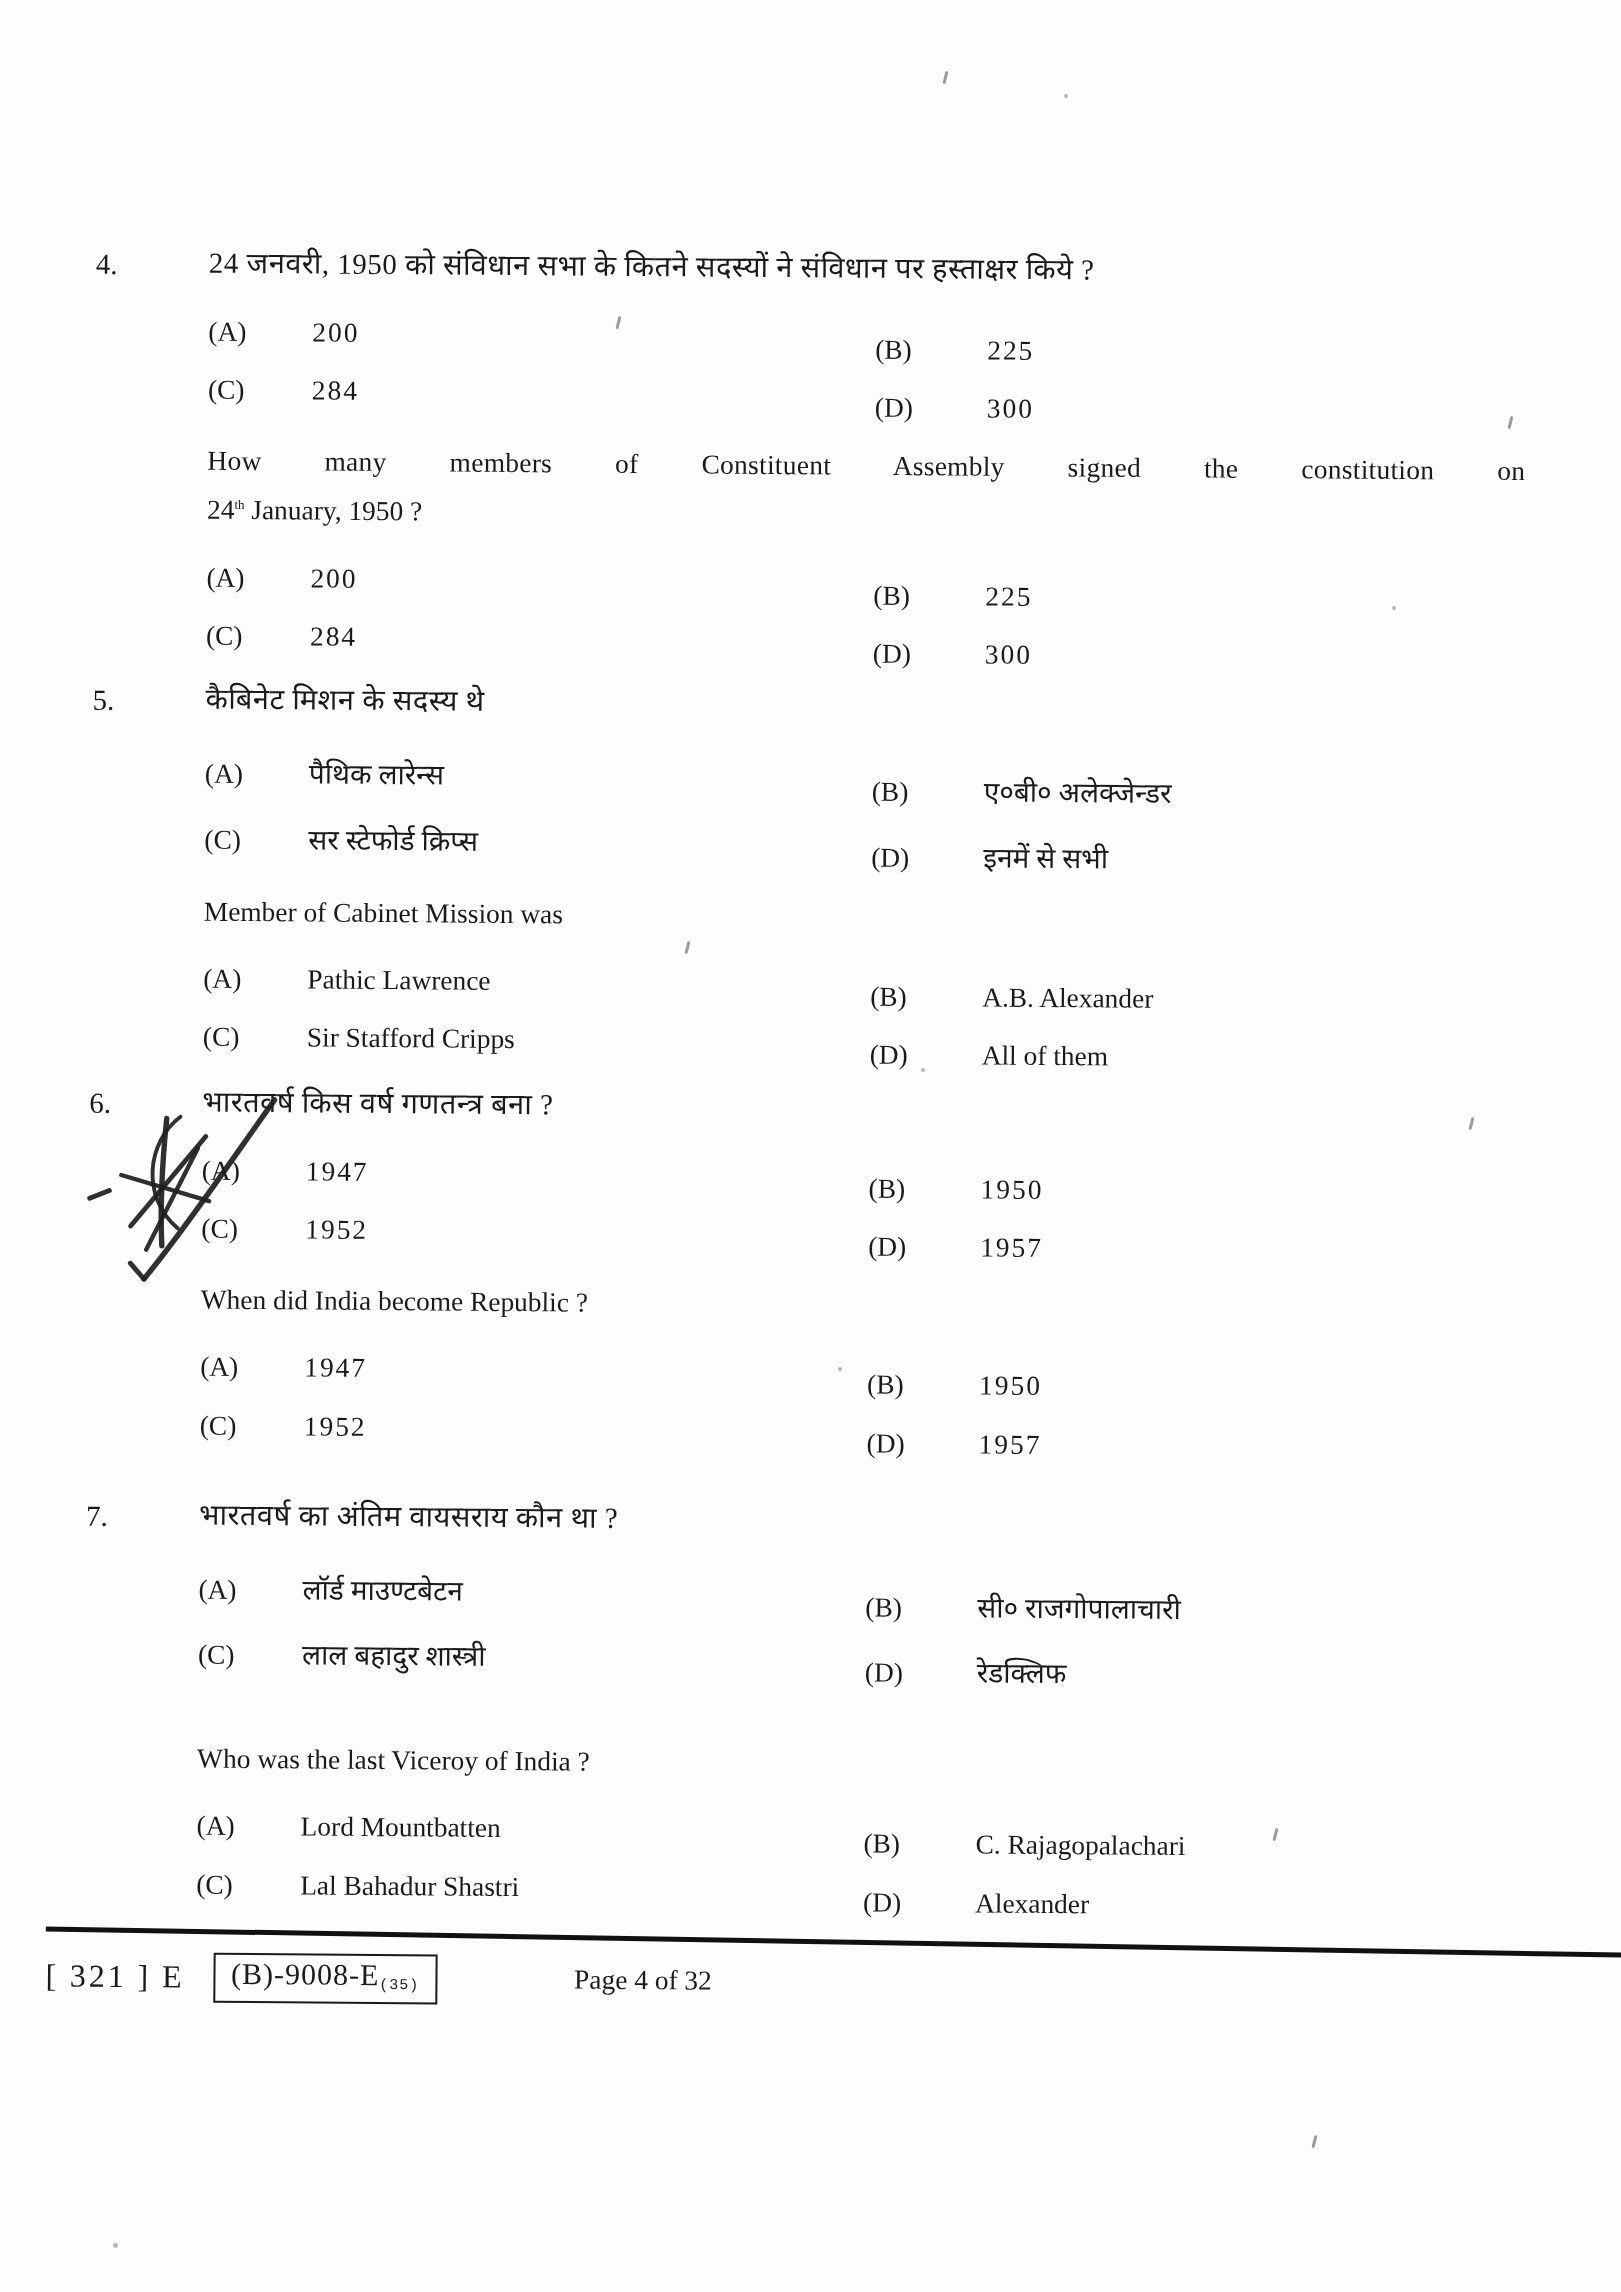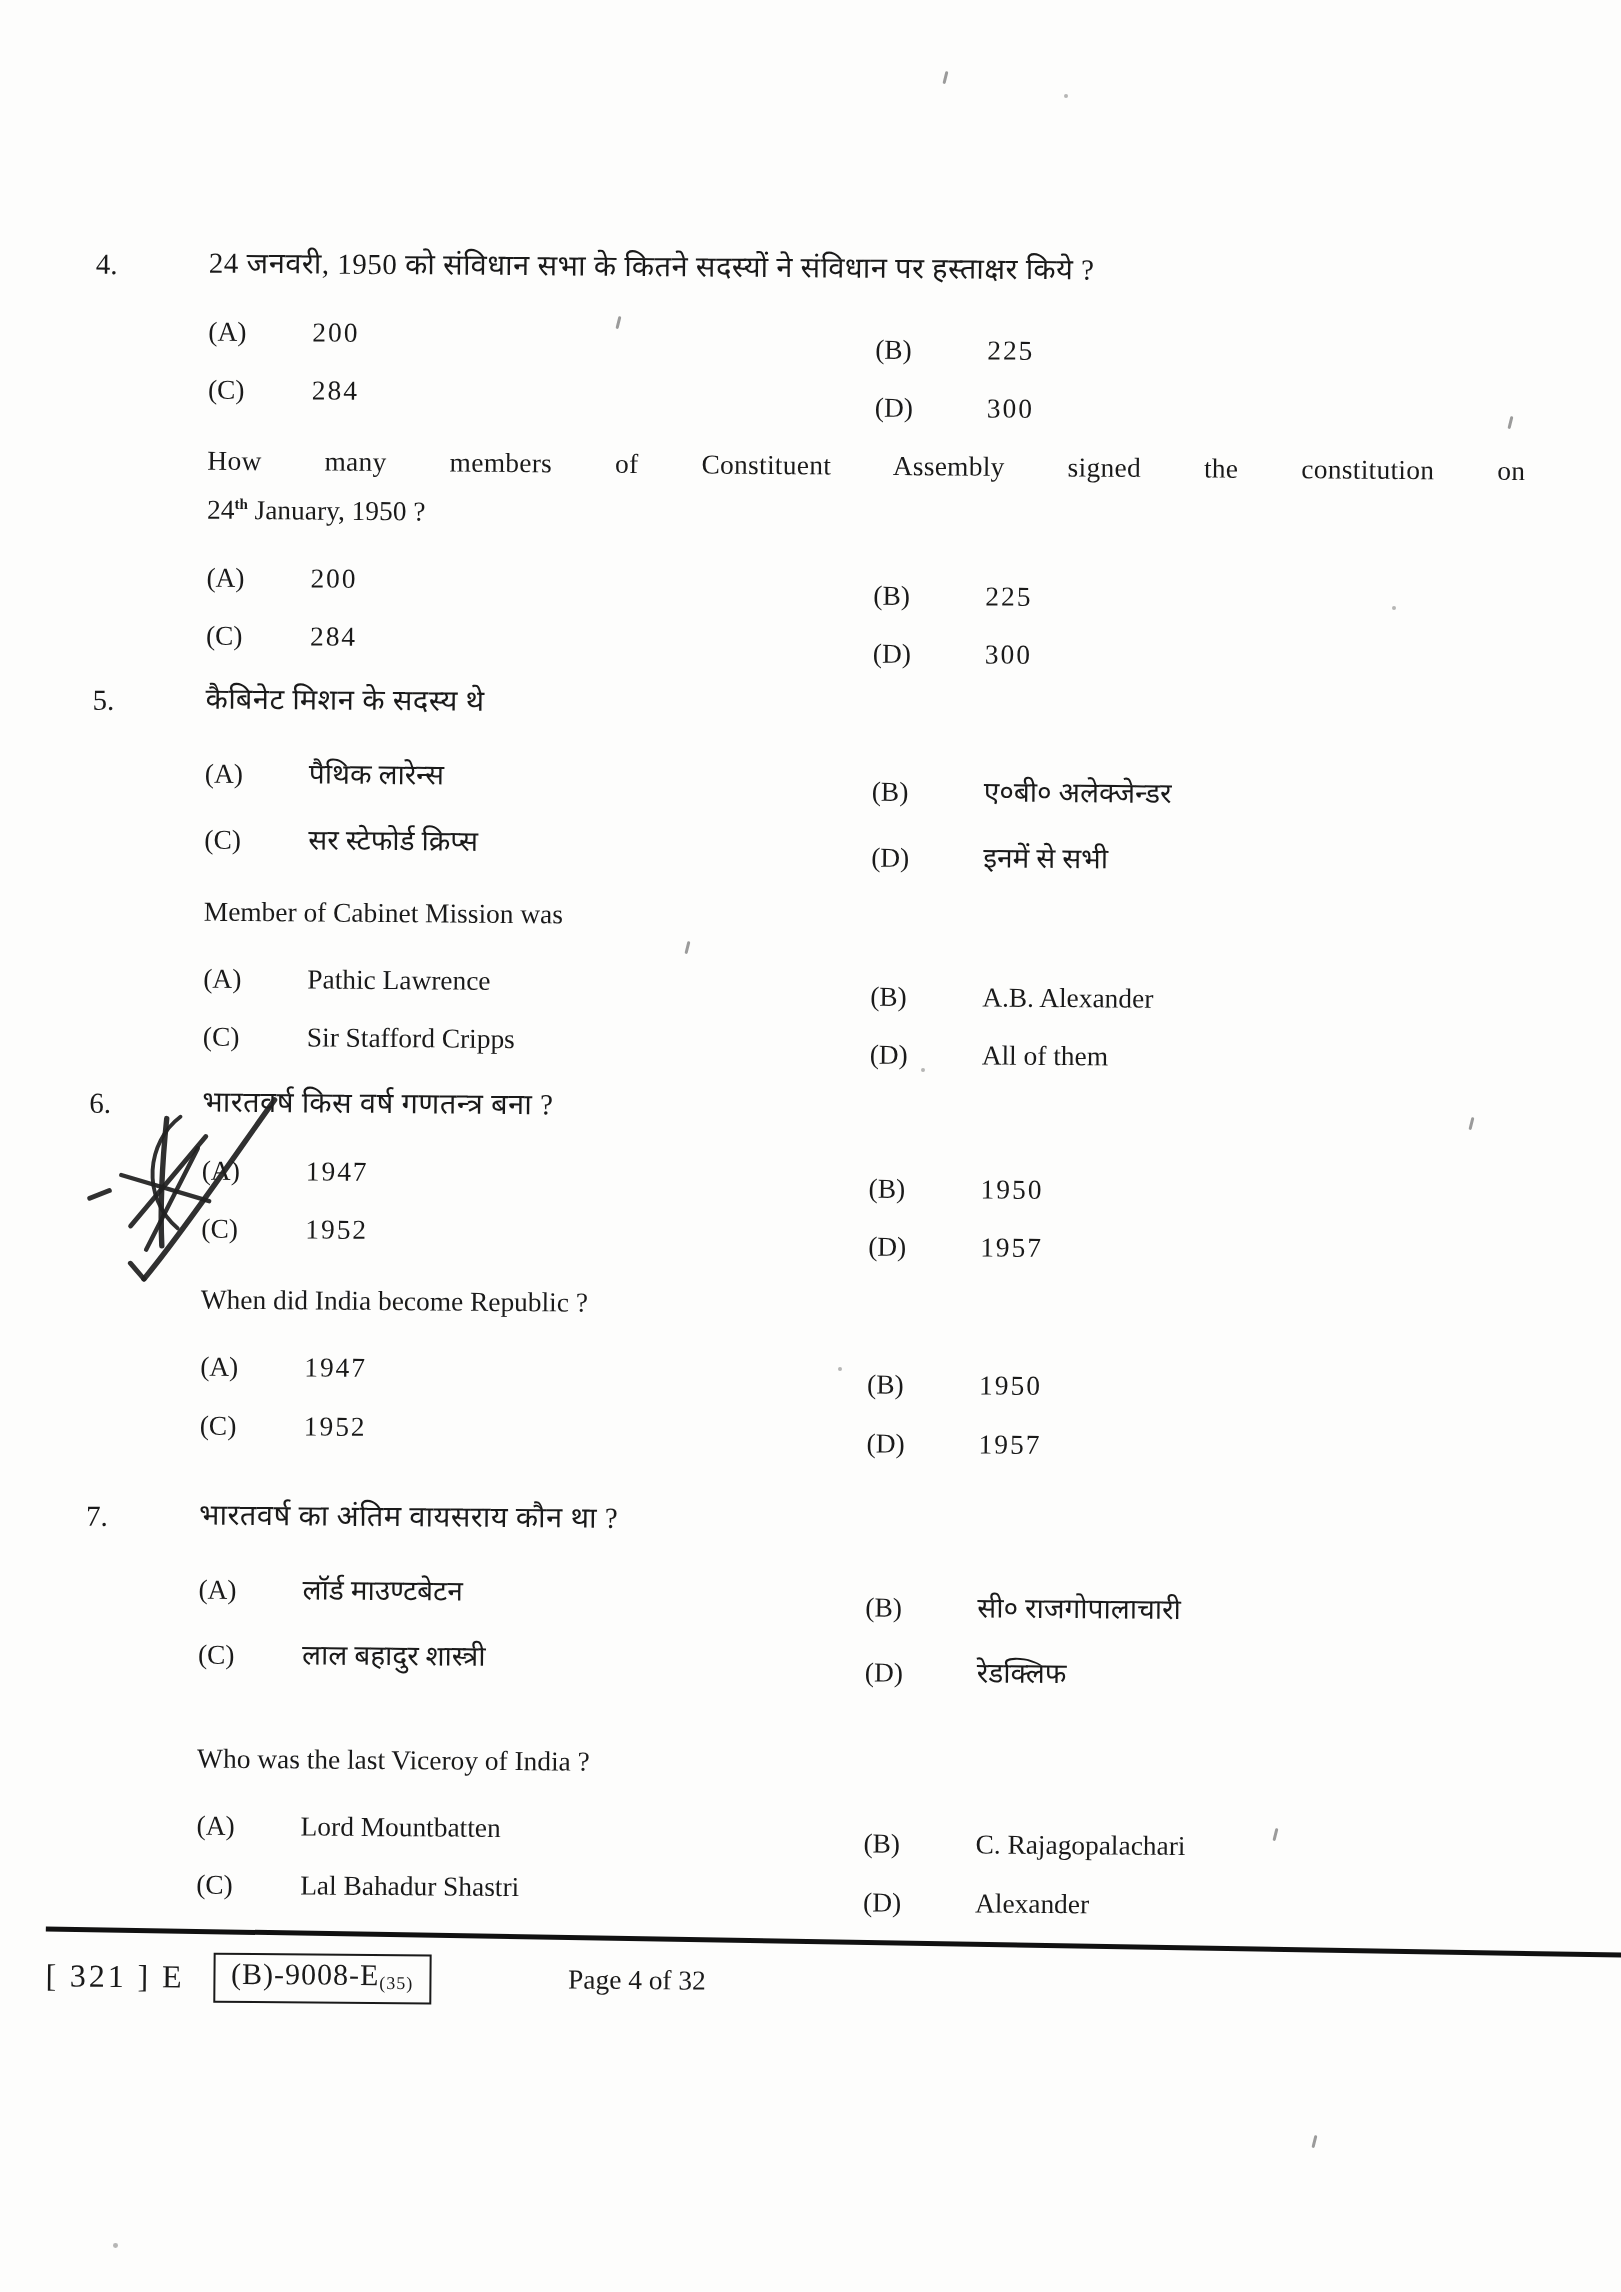--- a/index.html
+++ b/index.html
@@ -33,21 +33,21 @@
   .mt54 { margin-top: 53px; }
   .en-header { font-size: 27.4px; line-height: 41px; margin: 35px 0 31px 0; }
   .mt68 { margin-top: 67px; }
   .en-justify {
     width: 1318px;
     text-align: justify;
     text-align-last: justify;
     letter-spacing: 0.3px;
   }
   .en-line2 { margin-top: 2px; }
-  sup { font-size: 15px; font-weight: bold; }
+  sup { font-size: 13px; }
   .opt-row { display: flex; align-items: flex-start; margin-bottom: 27.4px; }
   .opt { display: flex; align-items: baseline; }
   .opt-left { width: 667px; flex-shrink: 0; }
   .opt-right { transform: translateY(12.7px); }
   .opt-label { width: 104px; flex-shrink: 0; font-size: 27.4px; }
   .opt-right .opt-label { width: 112px; }
   .opt-text { font-size: 27.4px; }
   .opt-text.hi { font-size: 28px; font-weight: 500; }
   .opt-text.num { letter-spacing: 2px; }
   .crossed { position: relative; }
@@ -66,21 +66,21 @@
     transform: rotate(0.5deg); transform-origin: 0 50%;
   }
   .footer-row { display: flex; align-items: center; margin: 19.6px 0 0 61px; }
   .booklet-code { font-size: 32px; letter-spacing: 2.9px; }
   .paper-code-box {
     border: 2.9px solid #1a1a1a;
     padding: 2.9px 15.7px 7.8px 15.7px;
     margin-left: 29px;
     font-size: 30px; letter-spacing: 1px;
   }
-  .paper-code-sub { font-size: 18px; vertical-align: -3.9px; }
+  .paper-code-sub { font-size: 15px; vertical-align: -3.9px; font-family: Liberation Mono, monospace; }
   .page-indicator { margin-left: 137px; font-size: 27.4px; }
   .tick {
     position: absolute; width: 2.9px; height: 12.7px;
     background: #3a3a3a; border-radius: 2px;
     opacity: 0.5; transform: rotate(14deg);
   }
   .speck {
     position: absolute; width: 3.9px; height: 3.9px;
     background: #4a4a4a; border-radius: 50%; opacity: 0.4;
   }

